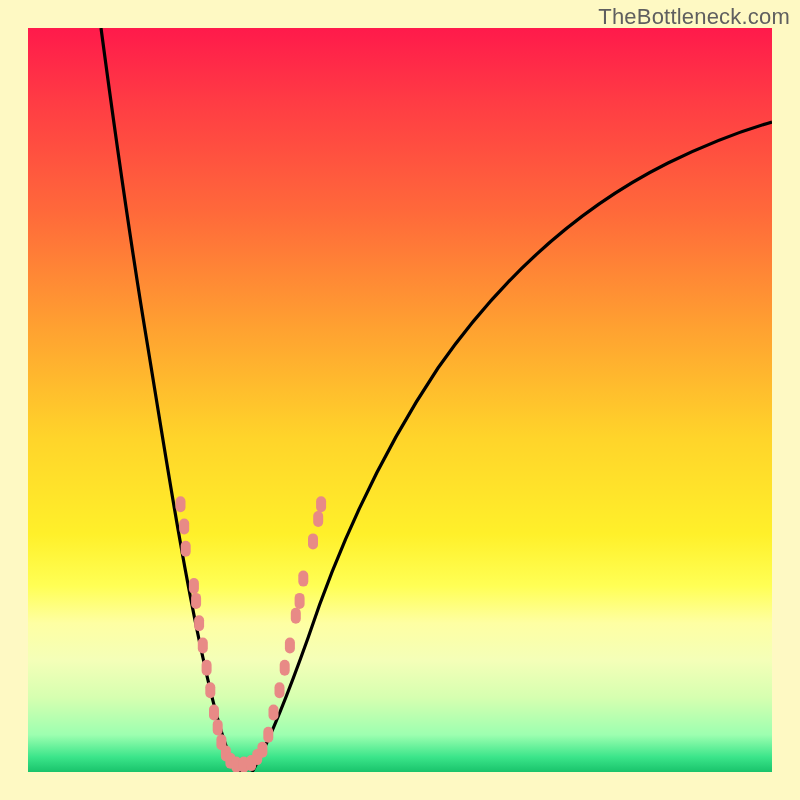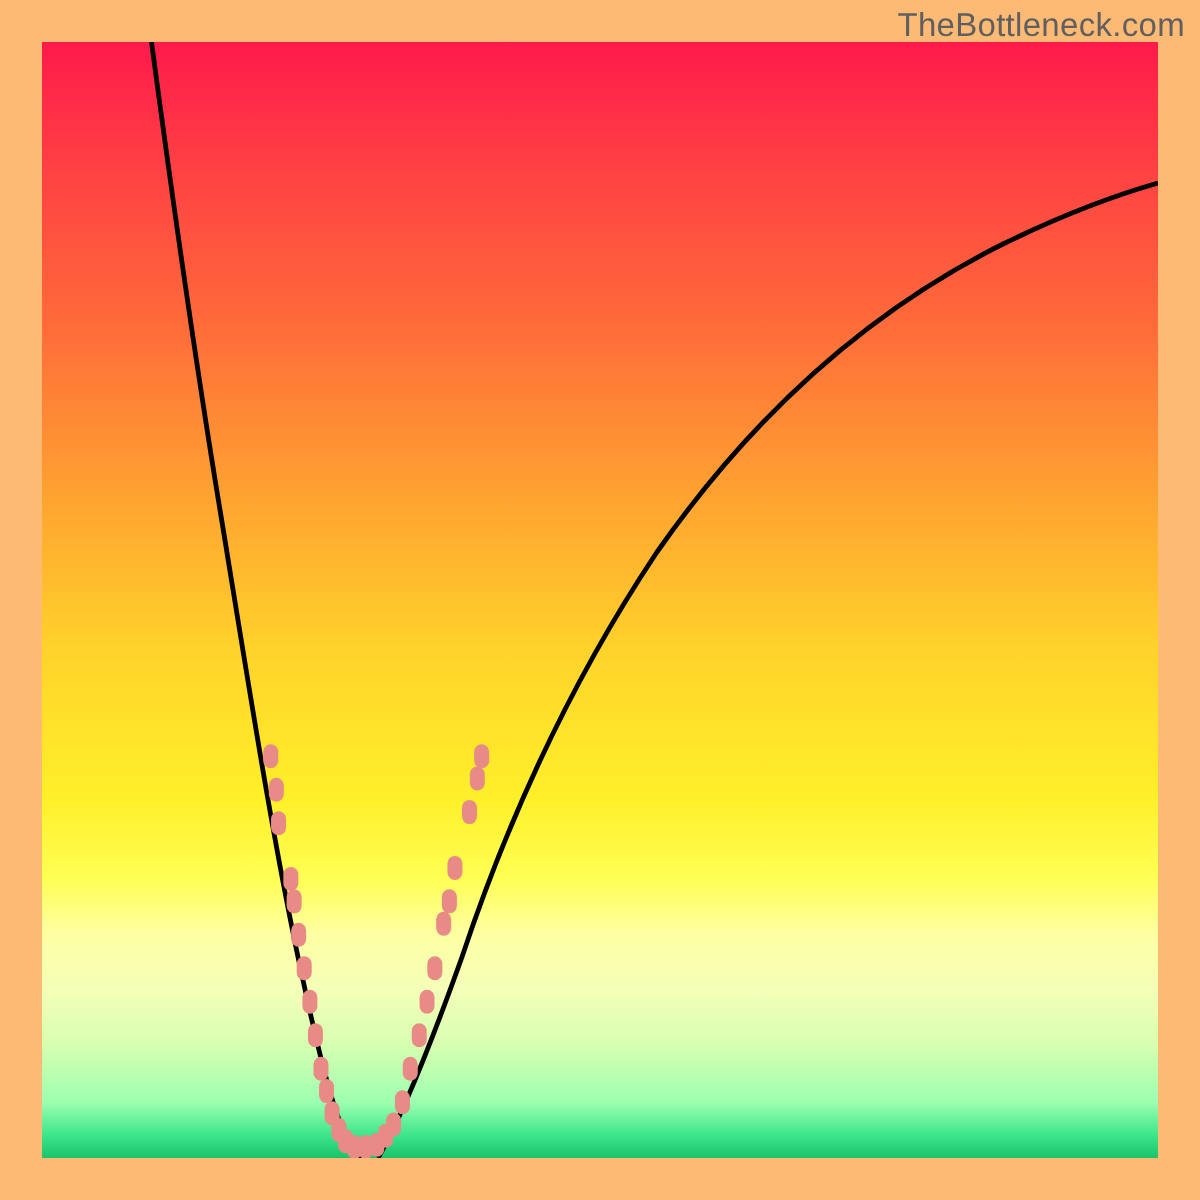--- a/index.html
+++ b/index.html
@@ -10,21 +10,21 @@
     background: #000;
     overflow: hidden;
     font-family: Arial, Helvetica, sans-serif;
   }
   .frame {
     position: absolute;
     top: 0;
     left: 0;
     width: 800px;
     height: 800px;
-    background: #fdba74;
+    background: #fef9c3;
   }
   .plot-area {
     position: absolute;
     top: 28px;
     left: 28px;
     width: 744px;
     height: 744px;
     
     background: linear-gradient(
       to bottom,

